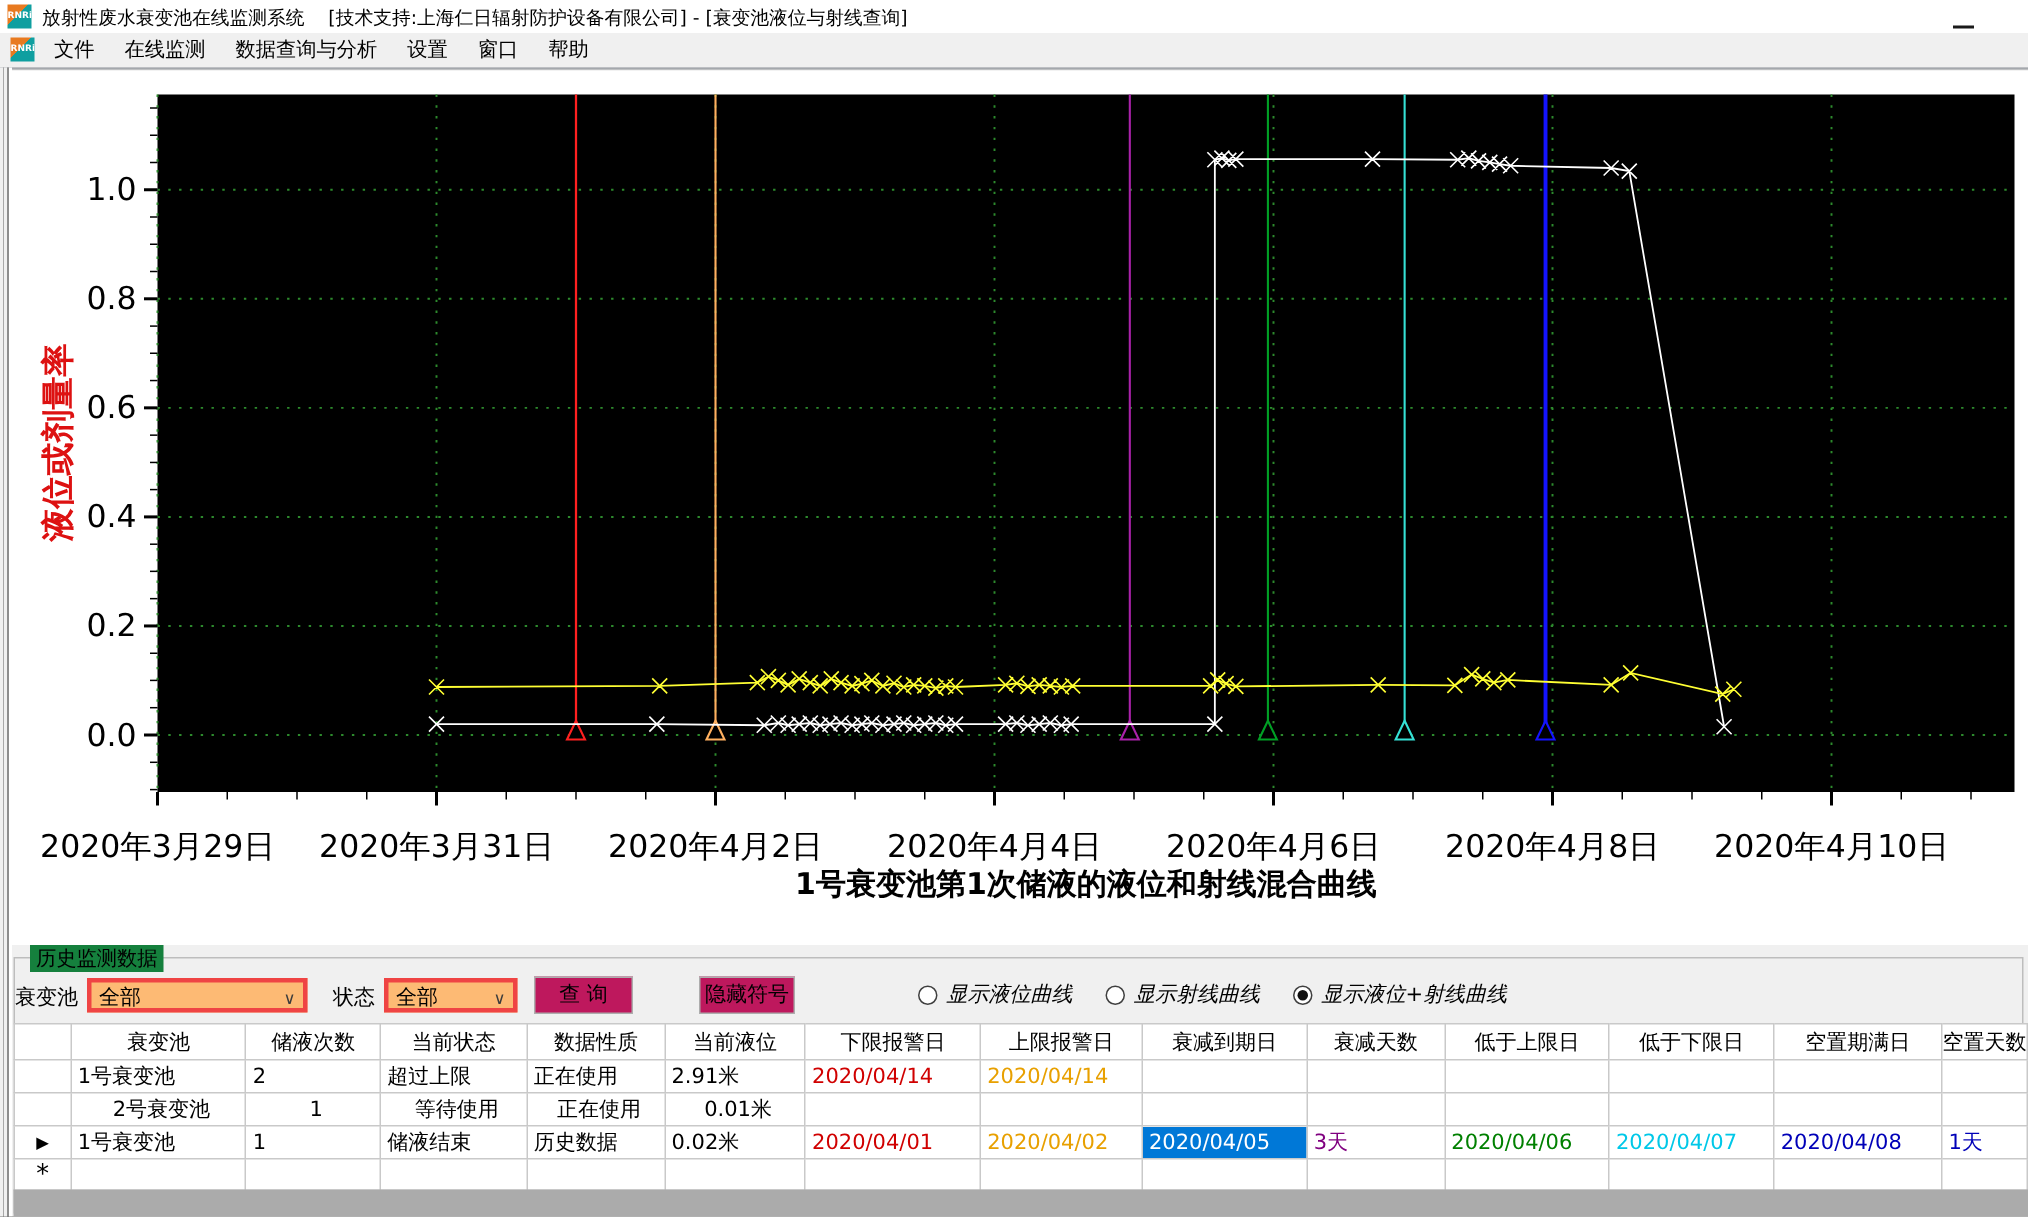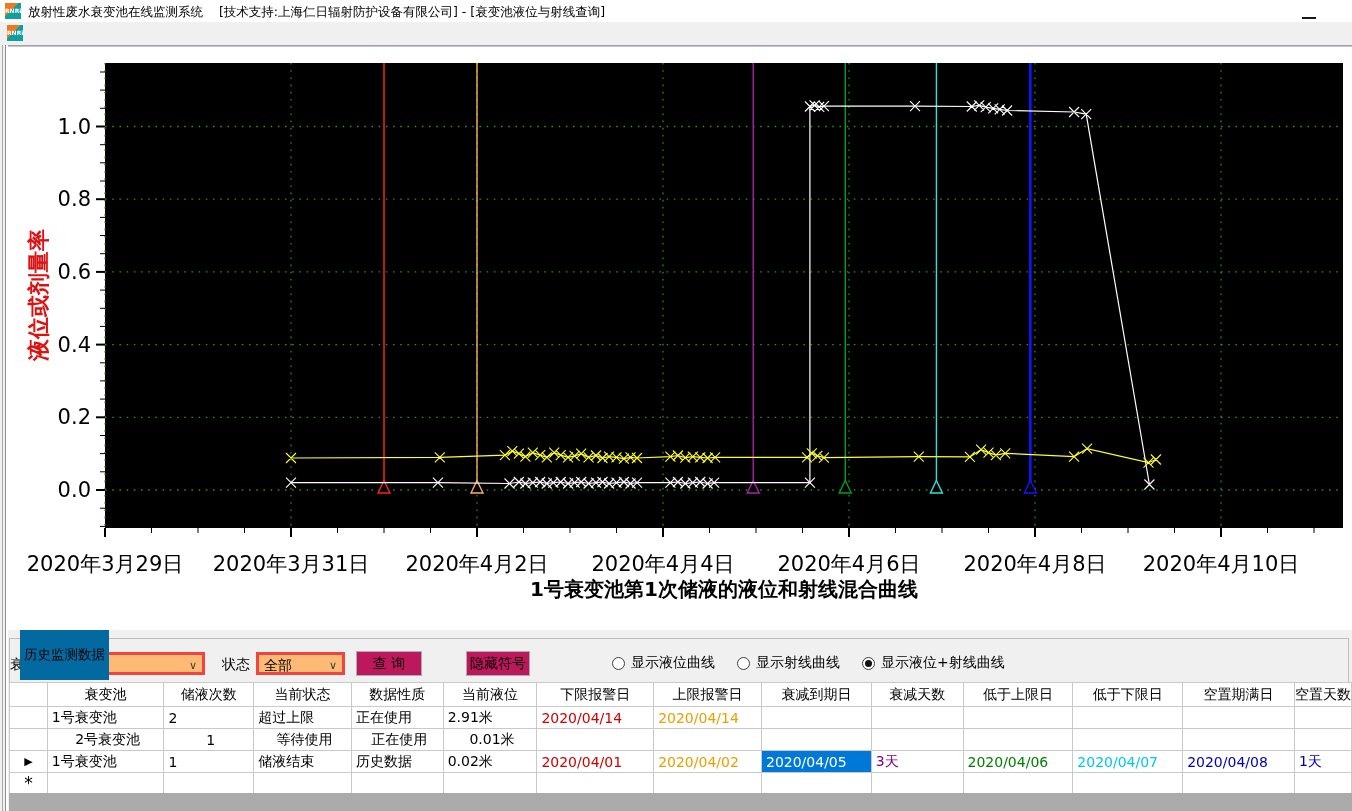--- a/index.html
+++ b/index.html
@@ -31,29 +31,29 @@
   
   .top-edge{position:absolute;left:0;top:45px;width:1352px;height:2px;background:linear-gradient(#8a8f96,#d8d8d8);}
   .left-edge{position:absolute;left:0;top:45px;width:8px;height:766px;z-index:30;
     background:linear-gradient(to right,#f0f0f0 0 2px,#a8a8a8 2px 3px,#f0f0f0 3px 5px,#8d8d8d 5px 6px,#ffffff 6px 8px);}
   
   .chart-host{position:absolute;left:8px;top:47px;width:1344px;height:583px;background:#ffffff;}
   .chart-host svg{position:absolute;left:0;top:0;width:1344px;height:583px;font-family:"DejaVu Sans","Liberation Sans",sans-serif;}
   
   .history-panel{position:absolute;left:8px;top:630px;width:1344px;height:181px;background:#f0f0f0;font-size:14px;}
   .groupbox{position:absolute;left:1px;top:8px;width:1340px;height:171px;border:1px solid #bdbdbd;box-sizing:border-box;}
-  .group-label{position:absolute;left:12px;top:0px;background:#0369a1;padding:16px 4px;font-size:13.5px;z-index:2;}
+  .group-label{position:absolute;left:12px;top:0px;background:#15803d;padding:0 4px;font-size:13.5px;z-index:2;}
   .lbl{position:absolute;font-size:14px;color:#000;}
   .combo{position:absolute;height:23px;background:#fdba74;border:3px solid #ef4444;box-sizing:border-box;
     font-size:14px;line-height:21px;padding-left:5px;cursor:default;}
   .combo-arrow{position:absolute;right:5px;top:1px;color:#3c3c3c;font-size:11px;line-height:20px;}
   .btn{position:absolute;background:#be185d;border:1px solid #adadad;font-size:14px;font-family:inherit;
     text-align:center;line-height:23px;cursor:default;box-sizing:border-box;}
   .radio-row{position:absolute;left:604px;top:24px;display:flex;align-items:center;gap:22px;}
-  .radio-wrap{display:flex;align-items:center;gap:6px;font-size:14px;white-space:nowrap;}
+  .radio-wrap{display:flex;align-items:center;gap:6px;font-size:14px;white-space:nowrap;font-style:italic;}
   .radio-circle{width:13px;height:13px;border:1px solid #3f3f3f;border-radius:50%;background:#fff;position:relative;box-sizing:border-box;flex:0 0 auto;}
   .radio-circle.checked::after{content:"";position:absolute;left:2px;top:2px;width:7px;height:7px;border-radius:50%;background:#101010;}
   
   #grid-table{position:absolute;left:1px;top:52px;z-index:1;}
   #grid-table table{border-collapse:collapse;table-layout:fixed;background:#fff;border:1px solid #808080;}
   #grid-table th,#grid-table td{
     border:1px solid #c9c9c9;font-size:14px;font-weight:normal;color:#000;
     padding:0 0 0 4px;overflow:hidden;white-space:nowrap;box-sizing:border-box;
   }
   #grid-table th{text-align:center;padding:0;}
@@ -68,20 +68,28 @@
 <div class="titlebar">
   <div class="app-icon">RNRi</div>
   <span class="title-text">放射性废水衰变池在线监测系统    [技术支持:上海仁日辐射防护设备有限公司] - [衰变池液位与射线查询]</span>
   <span class="min-btn">
       <span></span>
     </span>
 </div>
 
 <div class="menubar">
   <div class="mdi-icon">RNRi</div>
+  <nav id="menu-items">
+      <span class="menu-item">文件</span>
+      <span class="menu-item">在线监测</span>
+      <span class="menu-item">数据查询与分析</span>
+      <span class="menu-item">设置</span>
+      <span class="menu-item">窗口</span>
+      <span class="menu-item">帮助</span>
+    </nav>
 </div>
 
 <div class="top-edge"></div>
 
 <div class="chart-host">
   <svg id="chart-svg" viewBox="0 0 1344 583">
       <rect x="97" y="16" width="1238" height="465" fill="#000000"></rect>
       <g stroke="#2d8a2d" stroke-width="1.3" stroke-dasharray="1.6 5.6">
         <line x1="97" y1="443" x2="1335" y2="443"></line>
         <line x1="97" y1="370.3" x2="1335" y2="370.3"></line>

